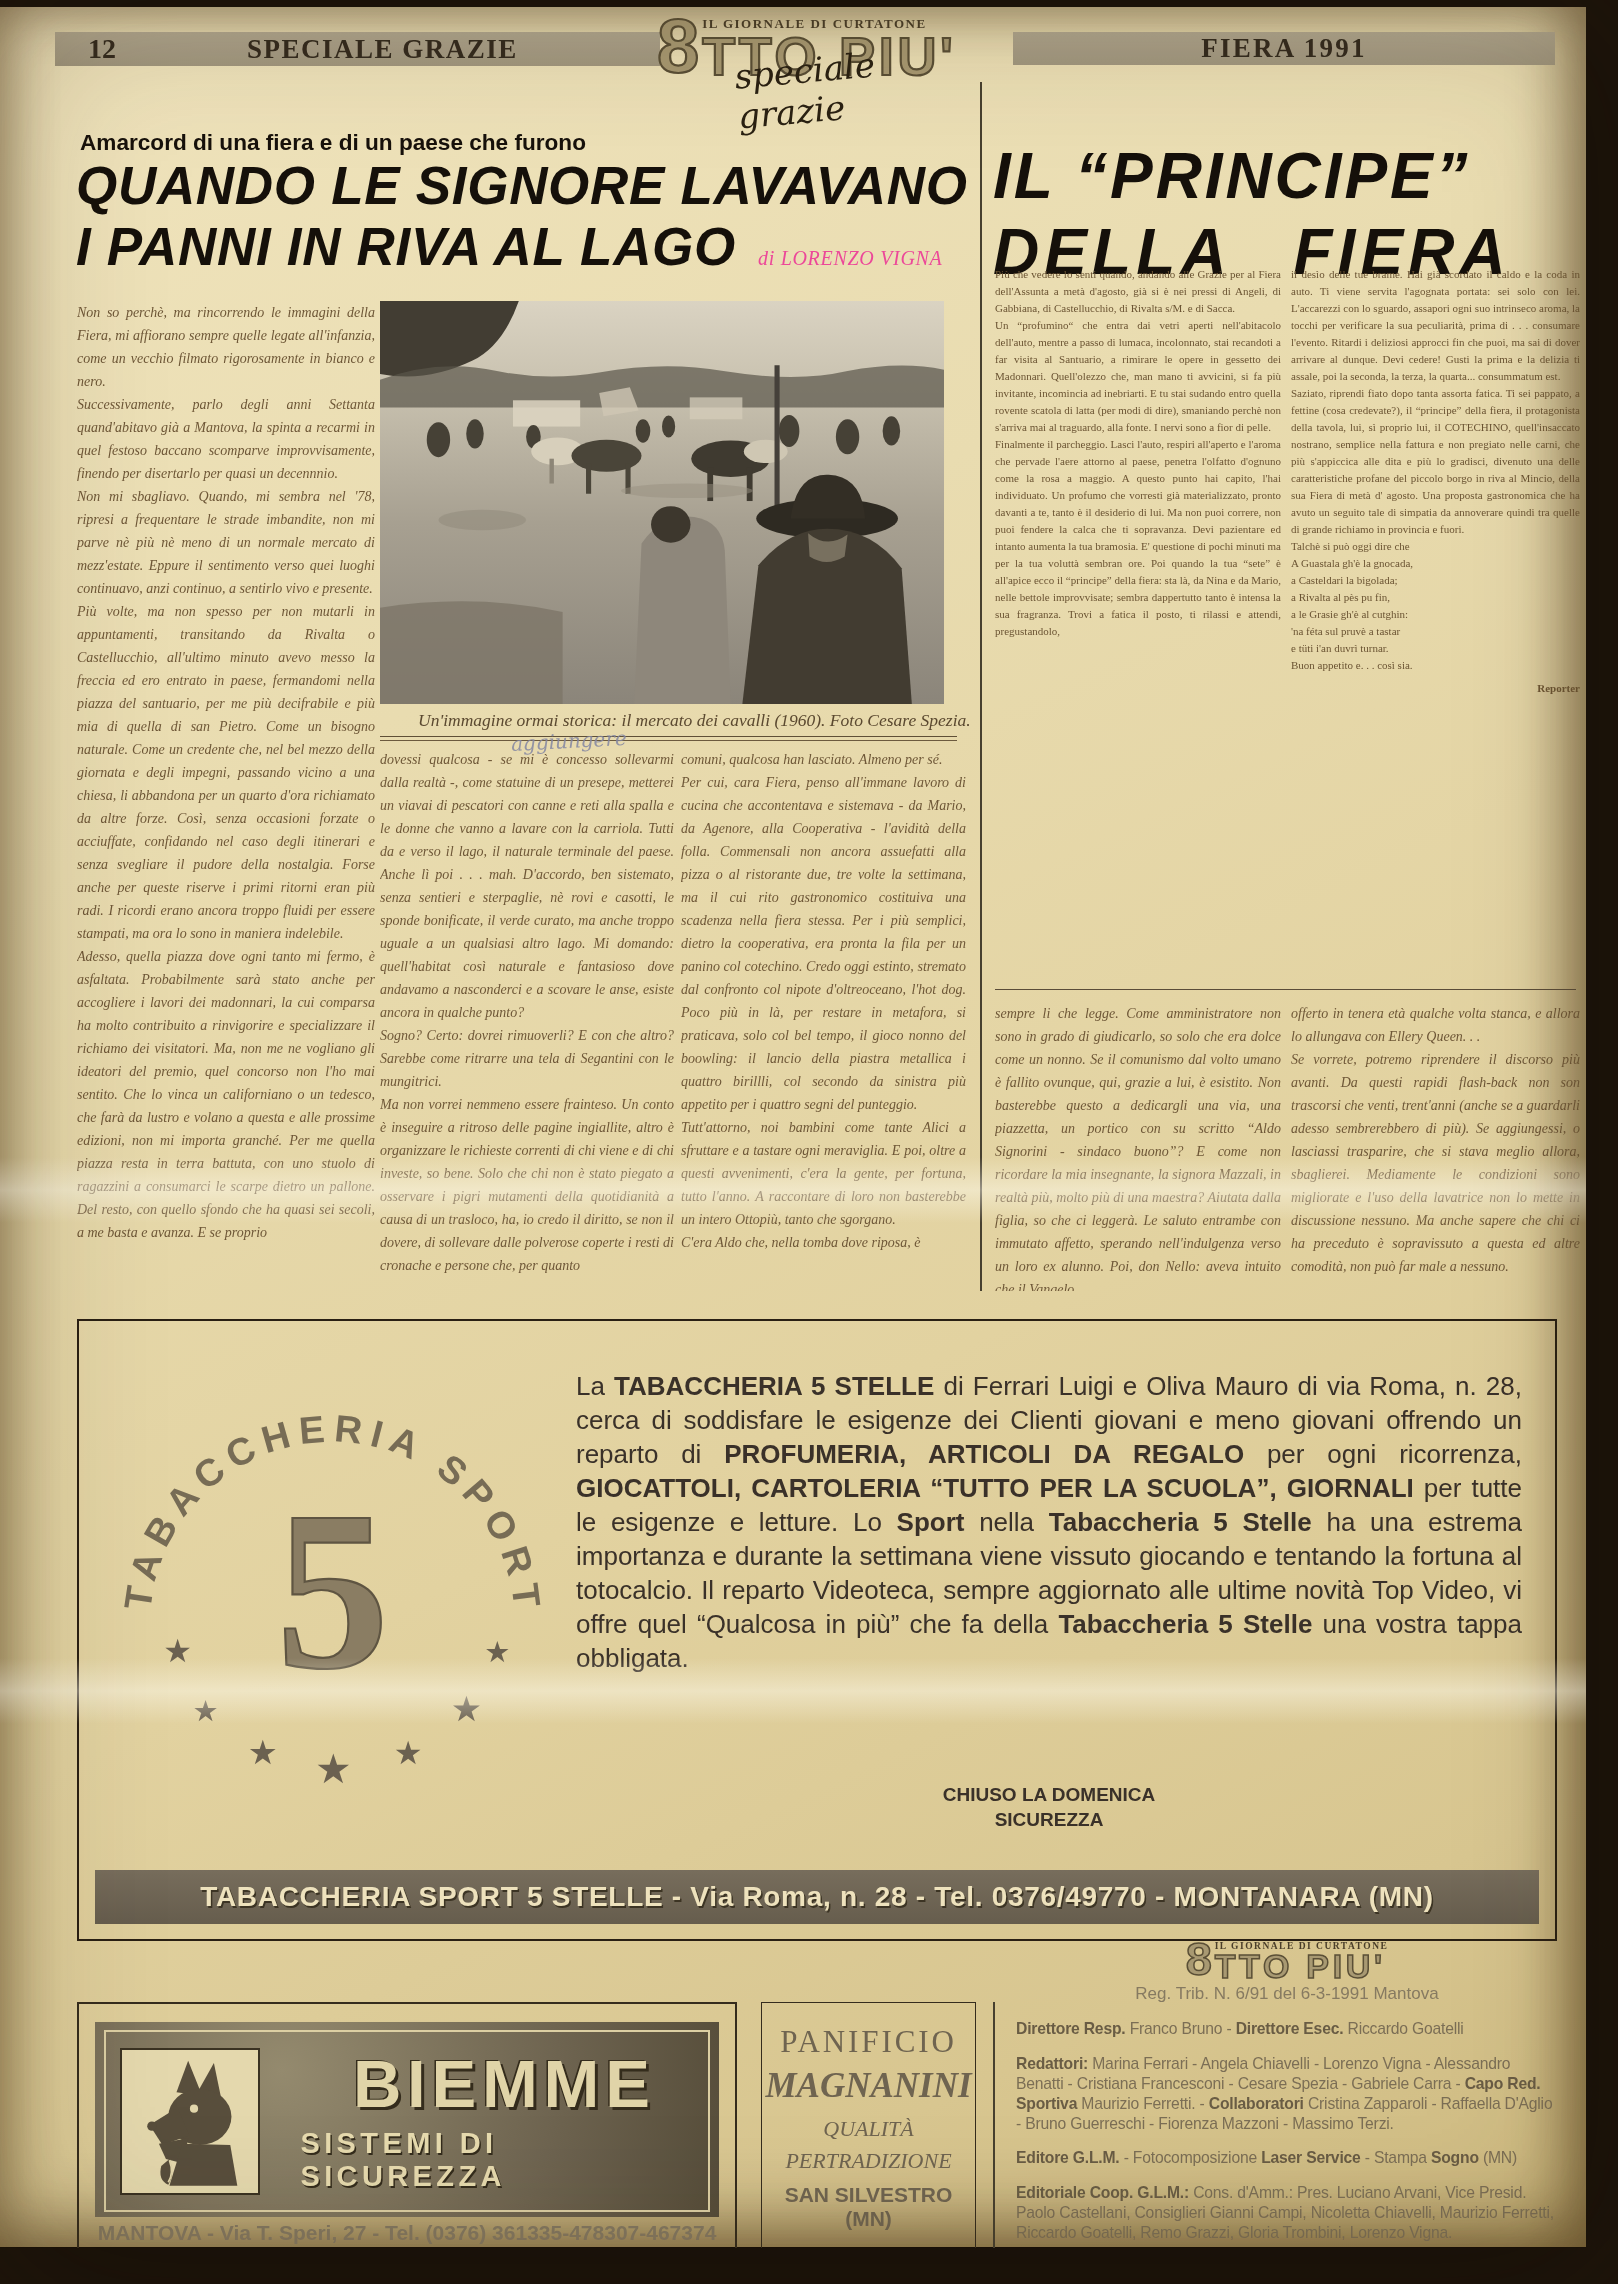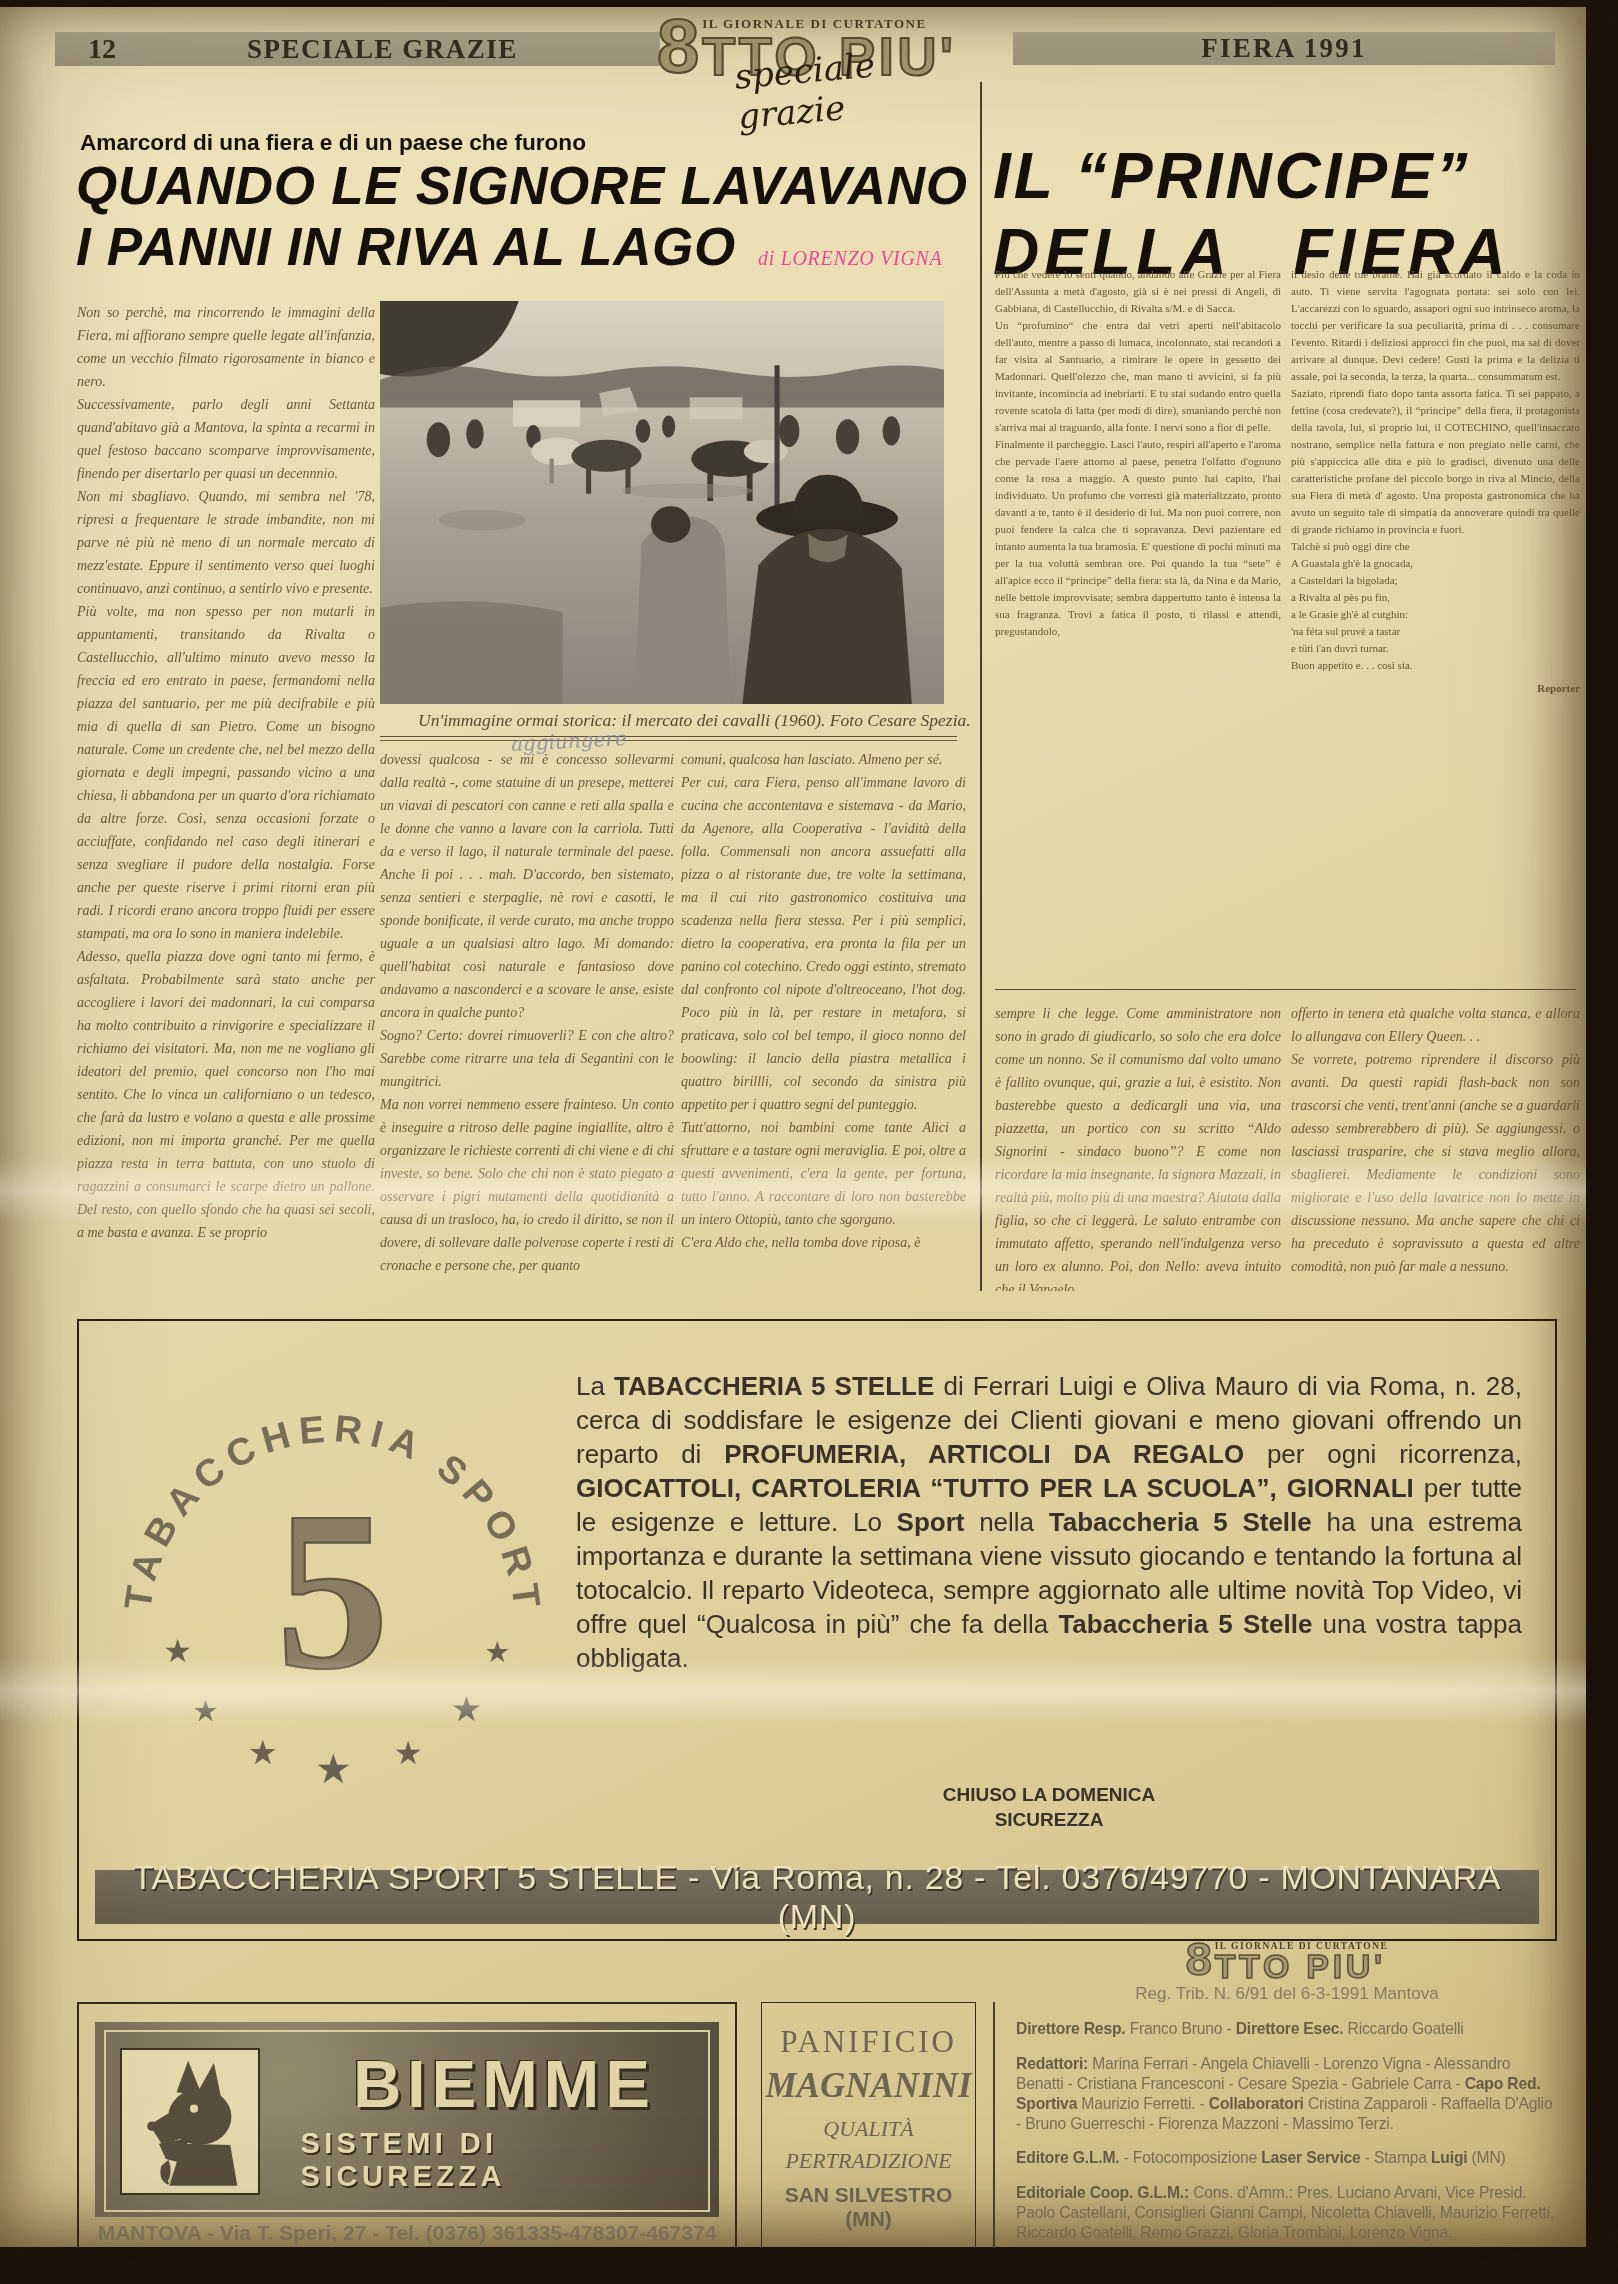--- a/index.html
+++ b/index.html
@@ -49,21 +49,21 @@
   .sig{text-align:right;font-weight:bold;margin-top:5.8px;}
   
   #adbox{position:absolute;left:77px;top:1319px;width:1476px;height:618px;
          border:2.2px solid #291f13;}
   .adp{position:absolute;font-family:"Liberation Sans",sans-serif;font-size:26px;
        line-height:34px;color:#3a3129;text-align:justify;}
   .adp b{font-weight:bold;}
   .chiuso{position:absolute;text-align:center;font-family:"Liberation Sans",sans-serif;
           font-weight:bold;font-size:19px;line-height:25px;color:#3a3129;}
   .band{position:absolute;background:linear-gradient(180deg,#776d5c,#665d4d);
-        font-family:"Liberation Sans",sans-serif;font-weight:normal;font-size:34px;
+        font-family:"Liberation Sans",sans-serif;font-weight:bold;font-size:28px;
         color:#eee2bd;text-align:center;letter-spacing:0.7px;
         text-shadow:1.5px 1.5px 0 #3c3424;display:flex;align-items:center;justify-content:center;}
   
   .box{position:absolute;border:2.2px solid #352c1d;}
   .biemme-panel{position:absolute;left:16px;top:17.5px;right:16px;height:178px;
         background:radial-gradient(circle at 30% 25%,#948a6e,#6e6450 60%,#554c39);
         padding:8.8px;}
   .biemme-inner{border:2.2px solid #dccfa3;height:100%;display:flex;align-items:center;gap:40px;}
   .dogbox{width:136px;height:143px;background:#e4d8ad;border:2.2px solid #3a3222;
           margin-left:14.6px;flex:none;display:flex;align-items:center;justify-content:center;}
@@ -297,21 +297,21 @@
         <span class="m8" style="font-size:47px;-webkit-text-stroke:1.5px #5a4f36;">8</span>
         <span class="mright">
           <span class="mtop" style="font-size:9.5px;">IL GIORNALE DI CURTATONE</span>
           <span class="mname" style="font-size:34px;-webkit-text-stroke:1.5px #5a4f36;">TTO PIU'</span>
         </span>
       </div>
     </div>
     <div class="colo-reg">Reg. Trib. N. 6/91 del 6-3-1991 Mantova</div>
     <div class="colo-block"><b>Direttore Resp. </b><span>Franco Bruno - </span><b>Direttore Esec. </b><span>Riccardo Goatelli</span></div>
     <div class="colo-block"><b>Redattori: </b><span>Marina Ferrari - Angela Chiavelli - Lorenzo Vigna - Alessandro Benatti - Cristiana Francesconi - Cesare Spezia - Gabriele Carra - </span><b>Capo Red. Sportiva </b><span>Maurizio Ferretti. - </span><b>Collaboratori </b><span>Cristina Zapparoli - Raffaella D'Aglio - Bruno Guerreschi - Fiorenza Mazzoni - Massimo Terzi.</span></div>
-    <div class="colo-block"><b>Editore G.L.M.</b><span> - Fotocomposizione </span><b>Laser Service</b><span> - Stampa </span><b>Luigi</b><span> (MN)</span></div>
+    <div class="colo-block"><b>Editore G.L.M.</b><span> - Fotocomposizione </span><b>Laser Service</b><span> - Stampa </span><b>Sogno</b><span> (MN)</span></div>
     <div class="colo-block"><b>Editoriale Coop. G.L.M.:</b><span> Cons. d'Amm.: Pres. Luciano Arvani, Vice Presid. Paolo Castellani, Consiglieri Gianni Campi, Nicoletta Chiavelli, Maurizio Ferretti, Riccardo Goatelli, Remo Grazzi, Gloria Trombini, Lorenzo Vigna.</span></div>
   </div>
 
   <div class="crease" style="top:1157px;"></div>
   <div class="crease" style="top:1658px;"></div>
   <div class="edge" style="left:0;top:0;width:1619px;height:7.3px;"></div>
   <div class="edge" style="left:1586px;top:0;width:33px;height:2284px;"></div>
   <div class="edge" style="left:0;top:2248px;width:1619px;height:37px;"></div>
   <div class="vignette"></div>
 </div>

